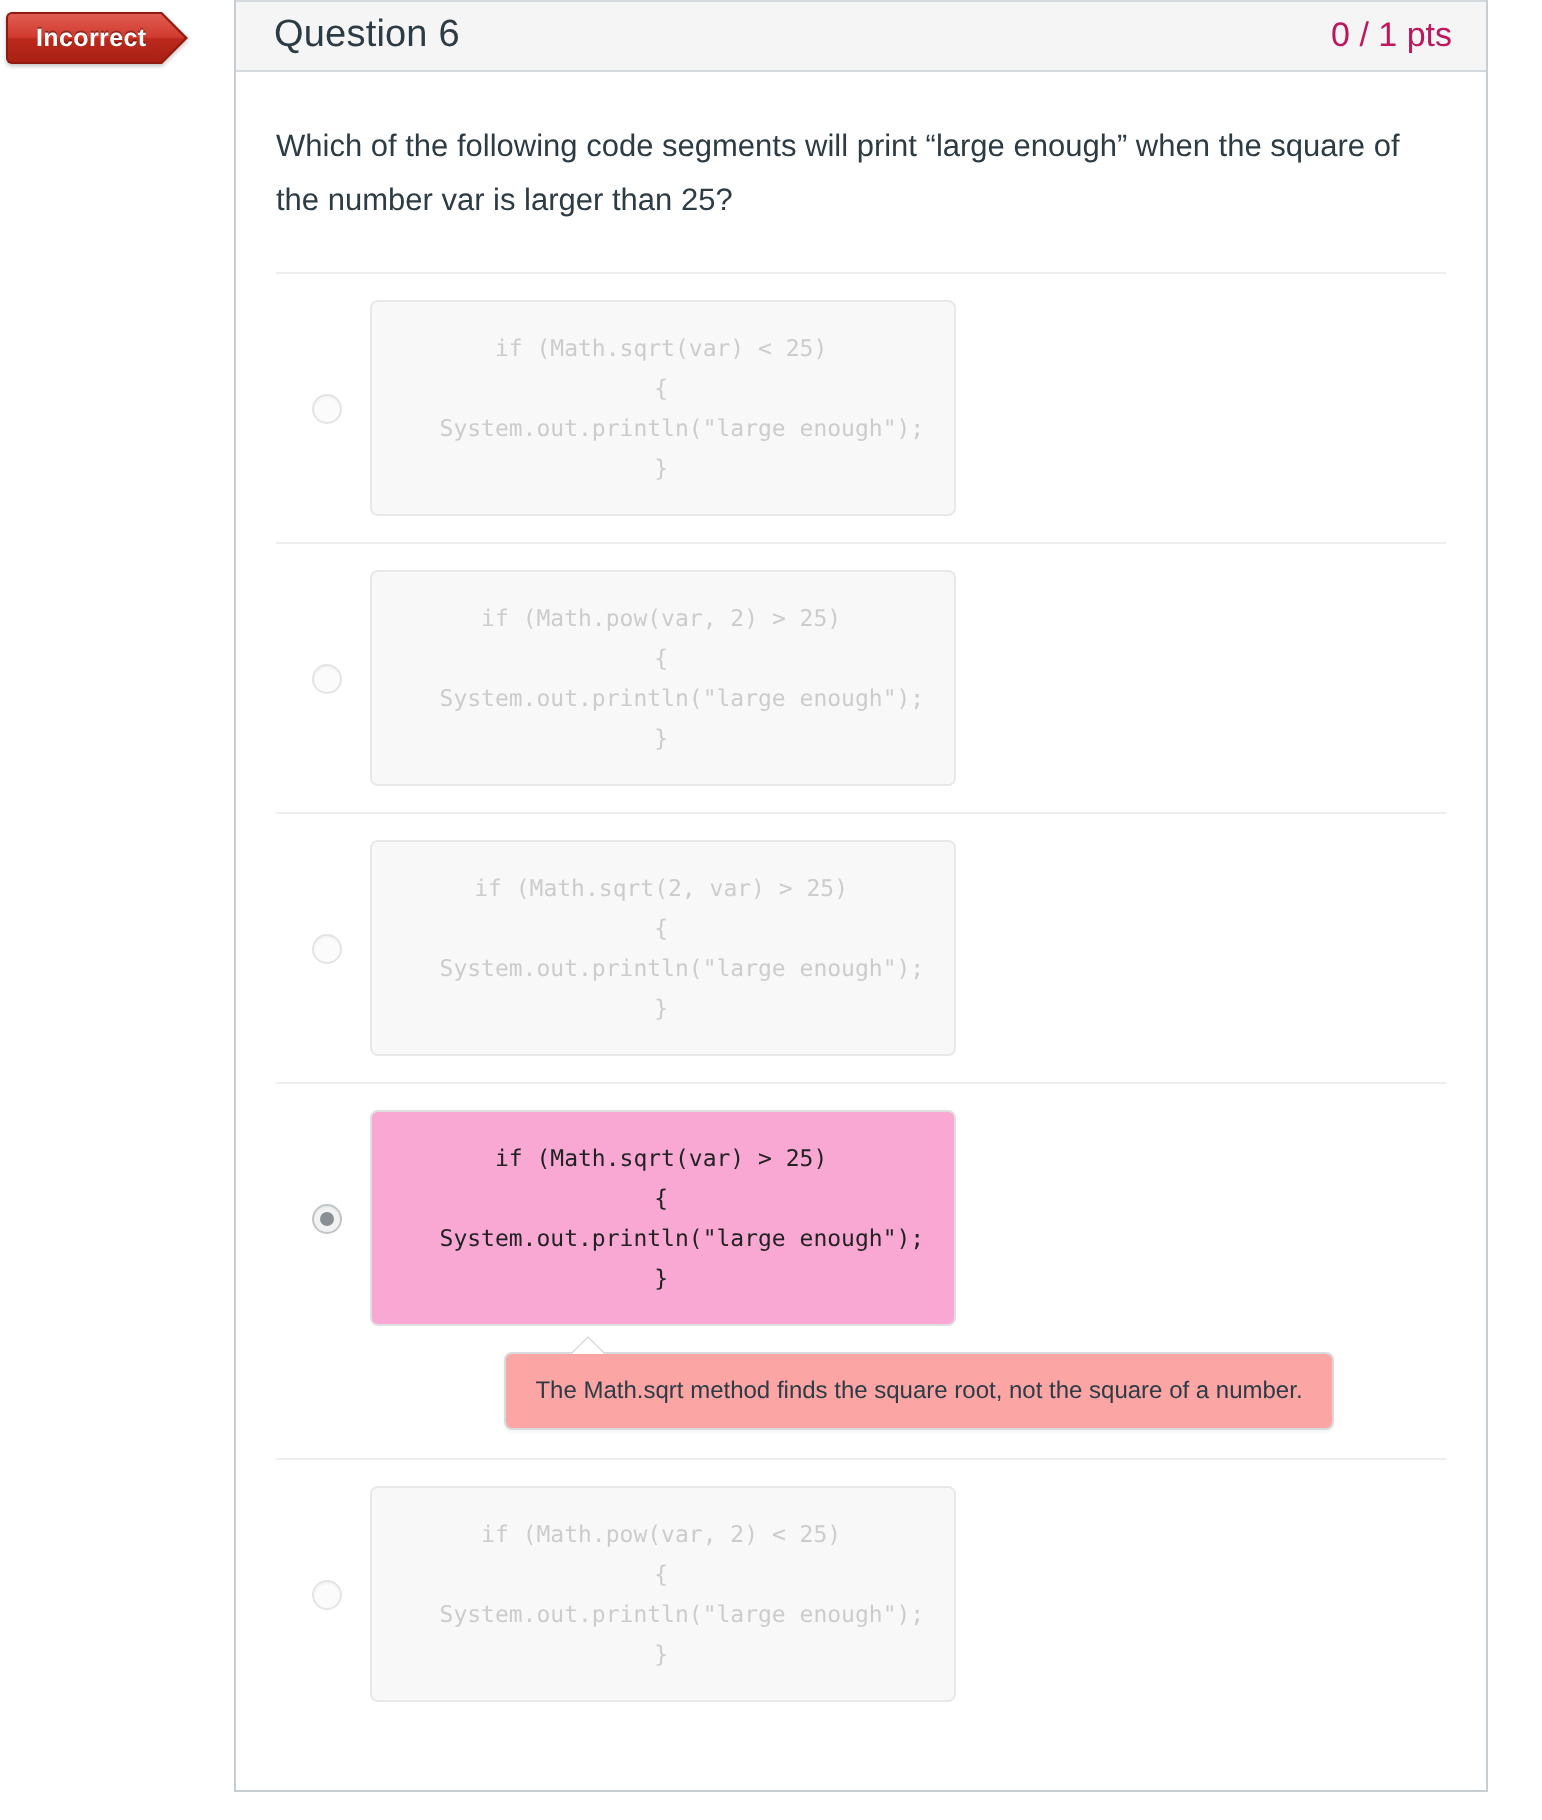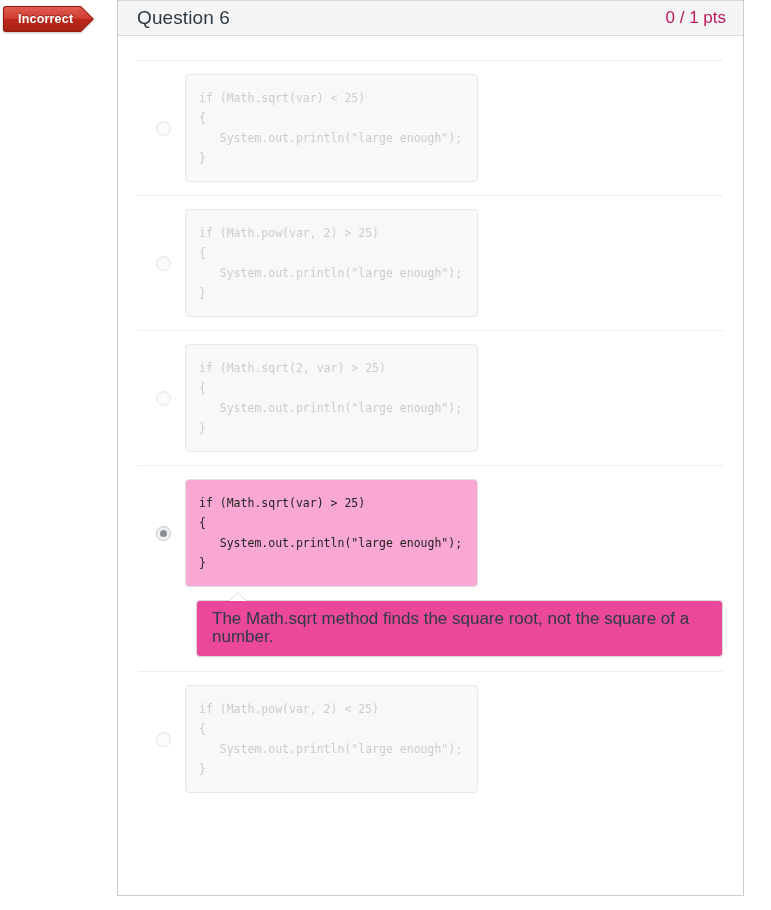--- a/index.html
+++ b/index.html
@@ -93,20 +93,21 @@
     line-height: 27px;
     color: #2d3b45;
     margin: 0 0 22px 0;
     max-width: 600px;
   }
 
   
   .answers {
     margin: 0;
     padding: 0;
+    text-align: center;
   }
   .answer {
     border-top: 1px solid #eceef0;
     display: flex;
     align-items: center;
     padding: 13px 0 13px 18px;
     position: relative;
     box-sizing: border-box;
   }
   .answer-radio {
@@ -155,25 +156,25 @@
 
   
   .answer-feedback-row {
     border-top: none;
     padding: 0 0 14px 30px;
     position: relative;
   }
   .feedback-bubble {
     position: relative;
     display: inline-block;
-    background: #ec4899;
+    background: #fca5a5;
     border: 1px solid #d8dadc;
     border-radius: 4px;
     padding: 9px 15px 10px 15px;
-    font-size: 17px;
+    font-size: 12px;
     color: #2d3b45;
     line-height: 18px;
     box-shadow: 0 1px 2px rgba(0,0,0,0.05);
     margin-left: 28px;
   }
   .feedback-bubble::before {
     content: "";
     position: absolute;
     top: -9px;
     left: 32px;
@@ -220,20 +221,21 @@
 
 <div class="question-wrap">
 
   <div class="question-header">
     <span class="question-name">Question 6</span>
     <span class="question-points">0 / 1 pts</span>
   </div>
 
   <div class="question-body">
 
+    <p class="question-text">Which of the following code segments will print “large enough” when the square of the number var is larger than 25?</p>
 
     <div class="answers">
 
       <div class="answer">
         <span class="answer-radio"></span>
         <div class="answer-code">if (Math.sqrt(var) &lt; 25)
 {
    System.out.println("large enough");
 }</div>
       </div>

